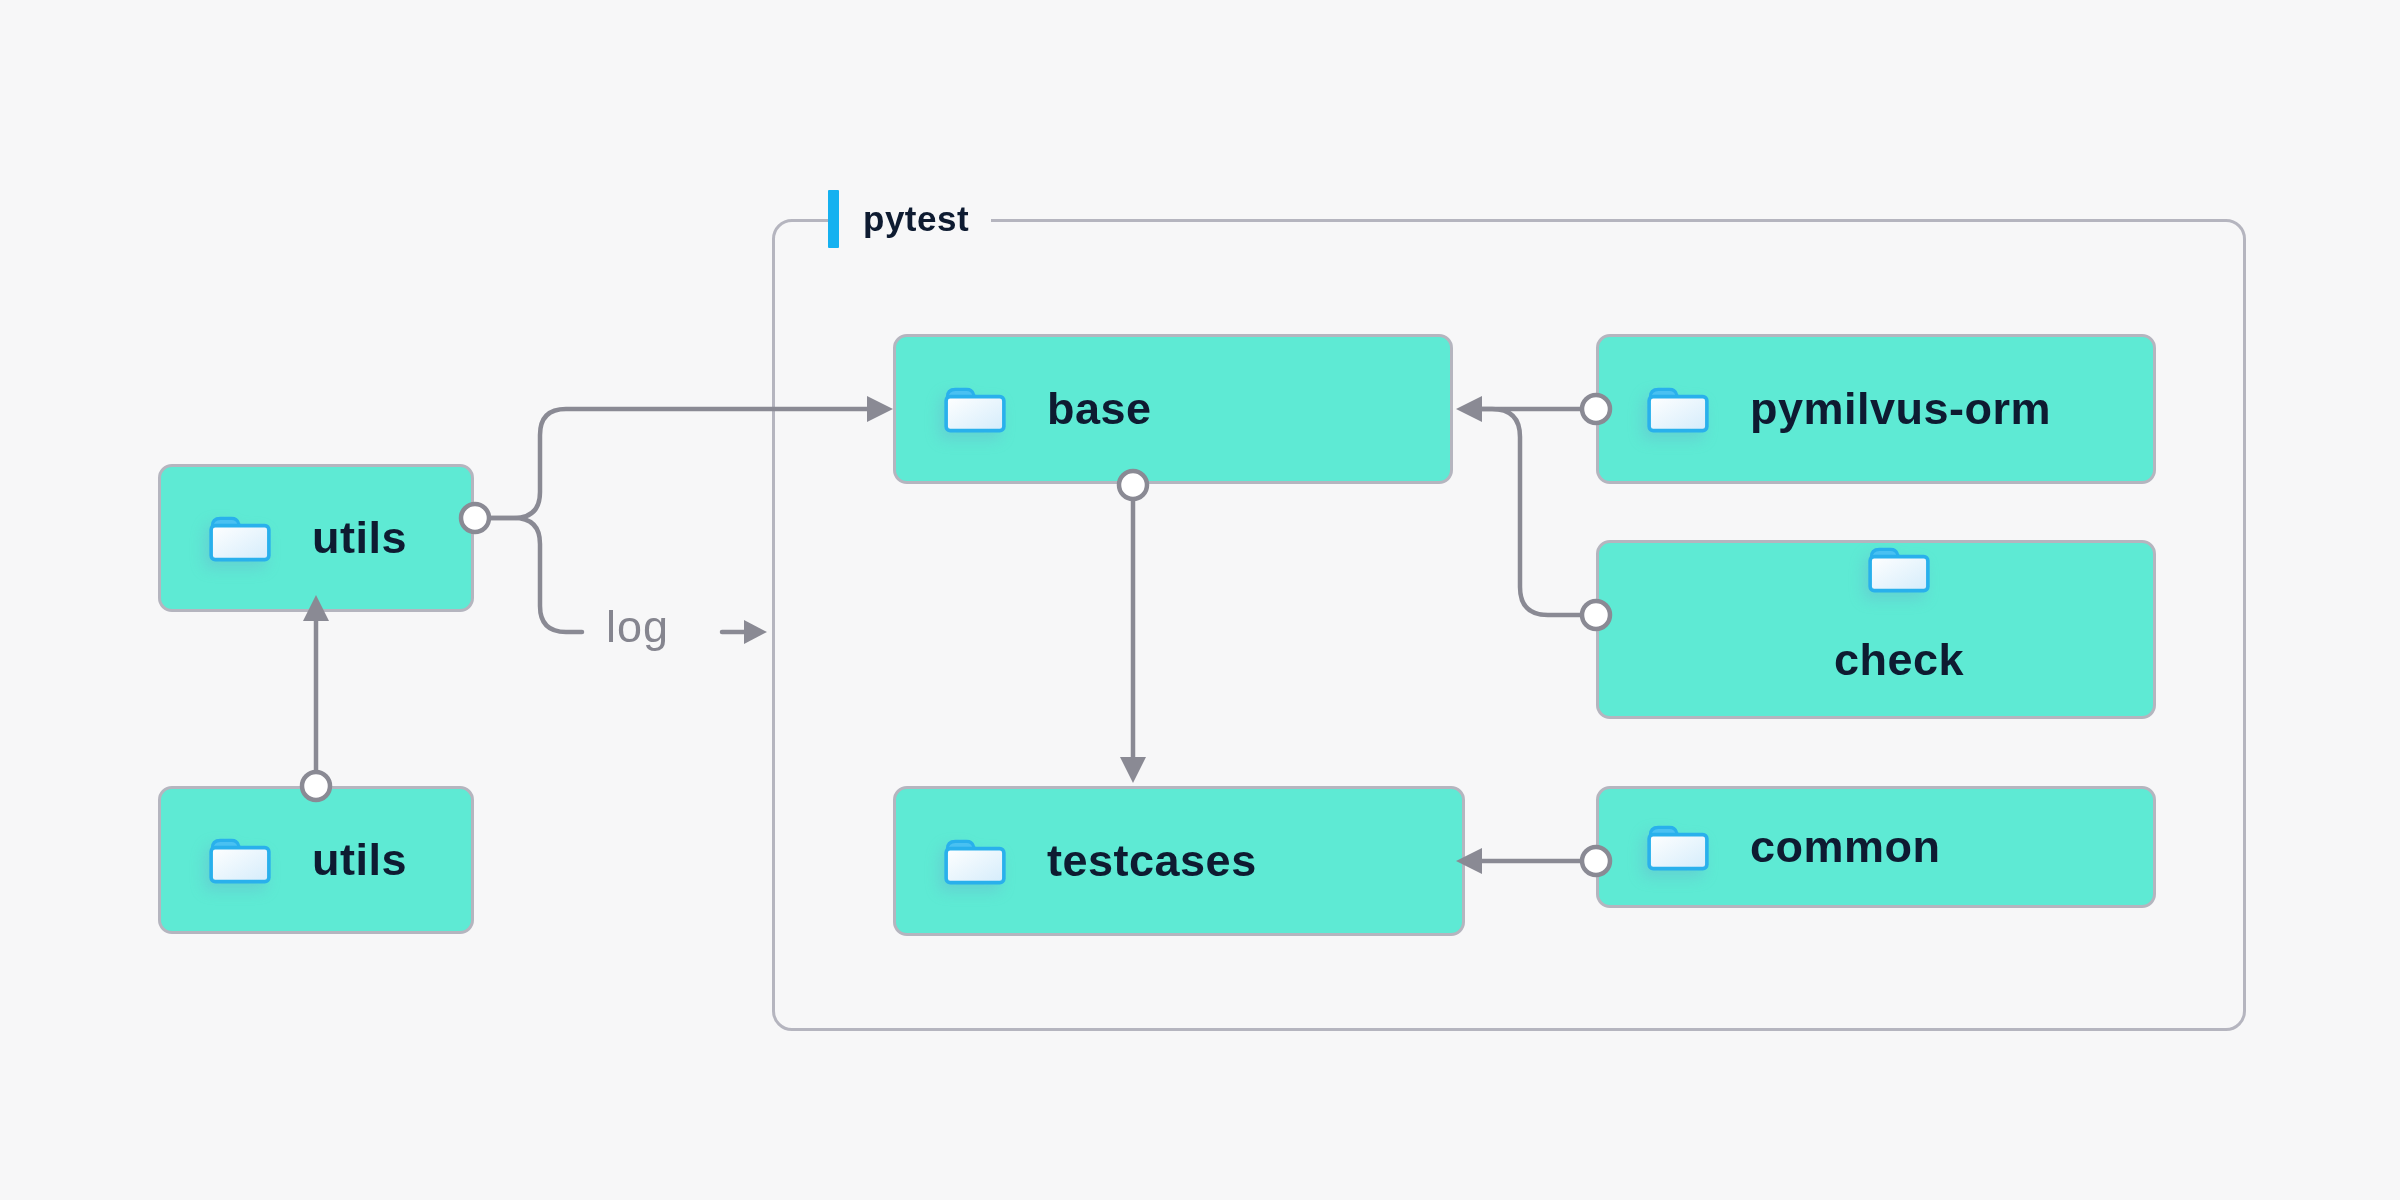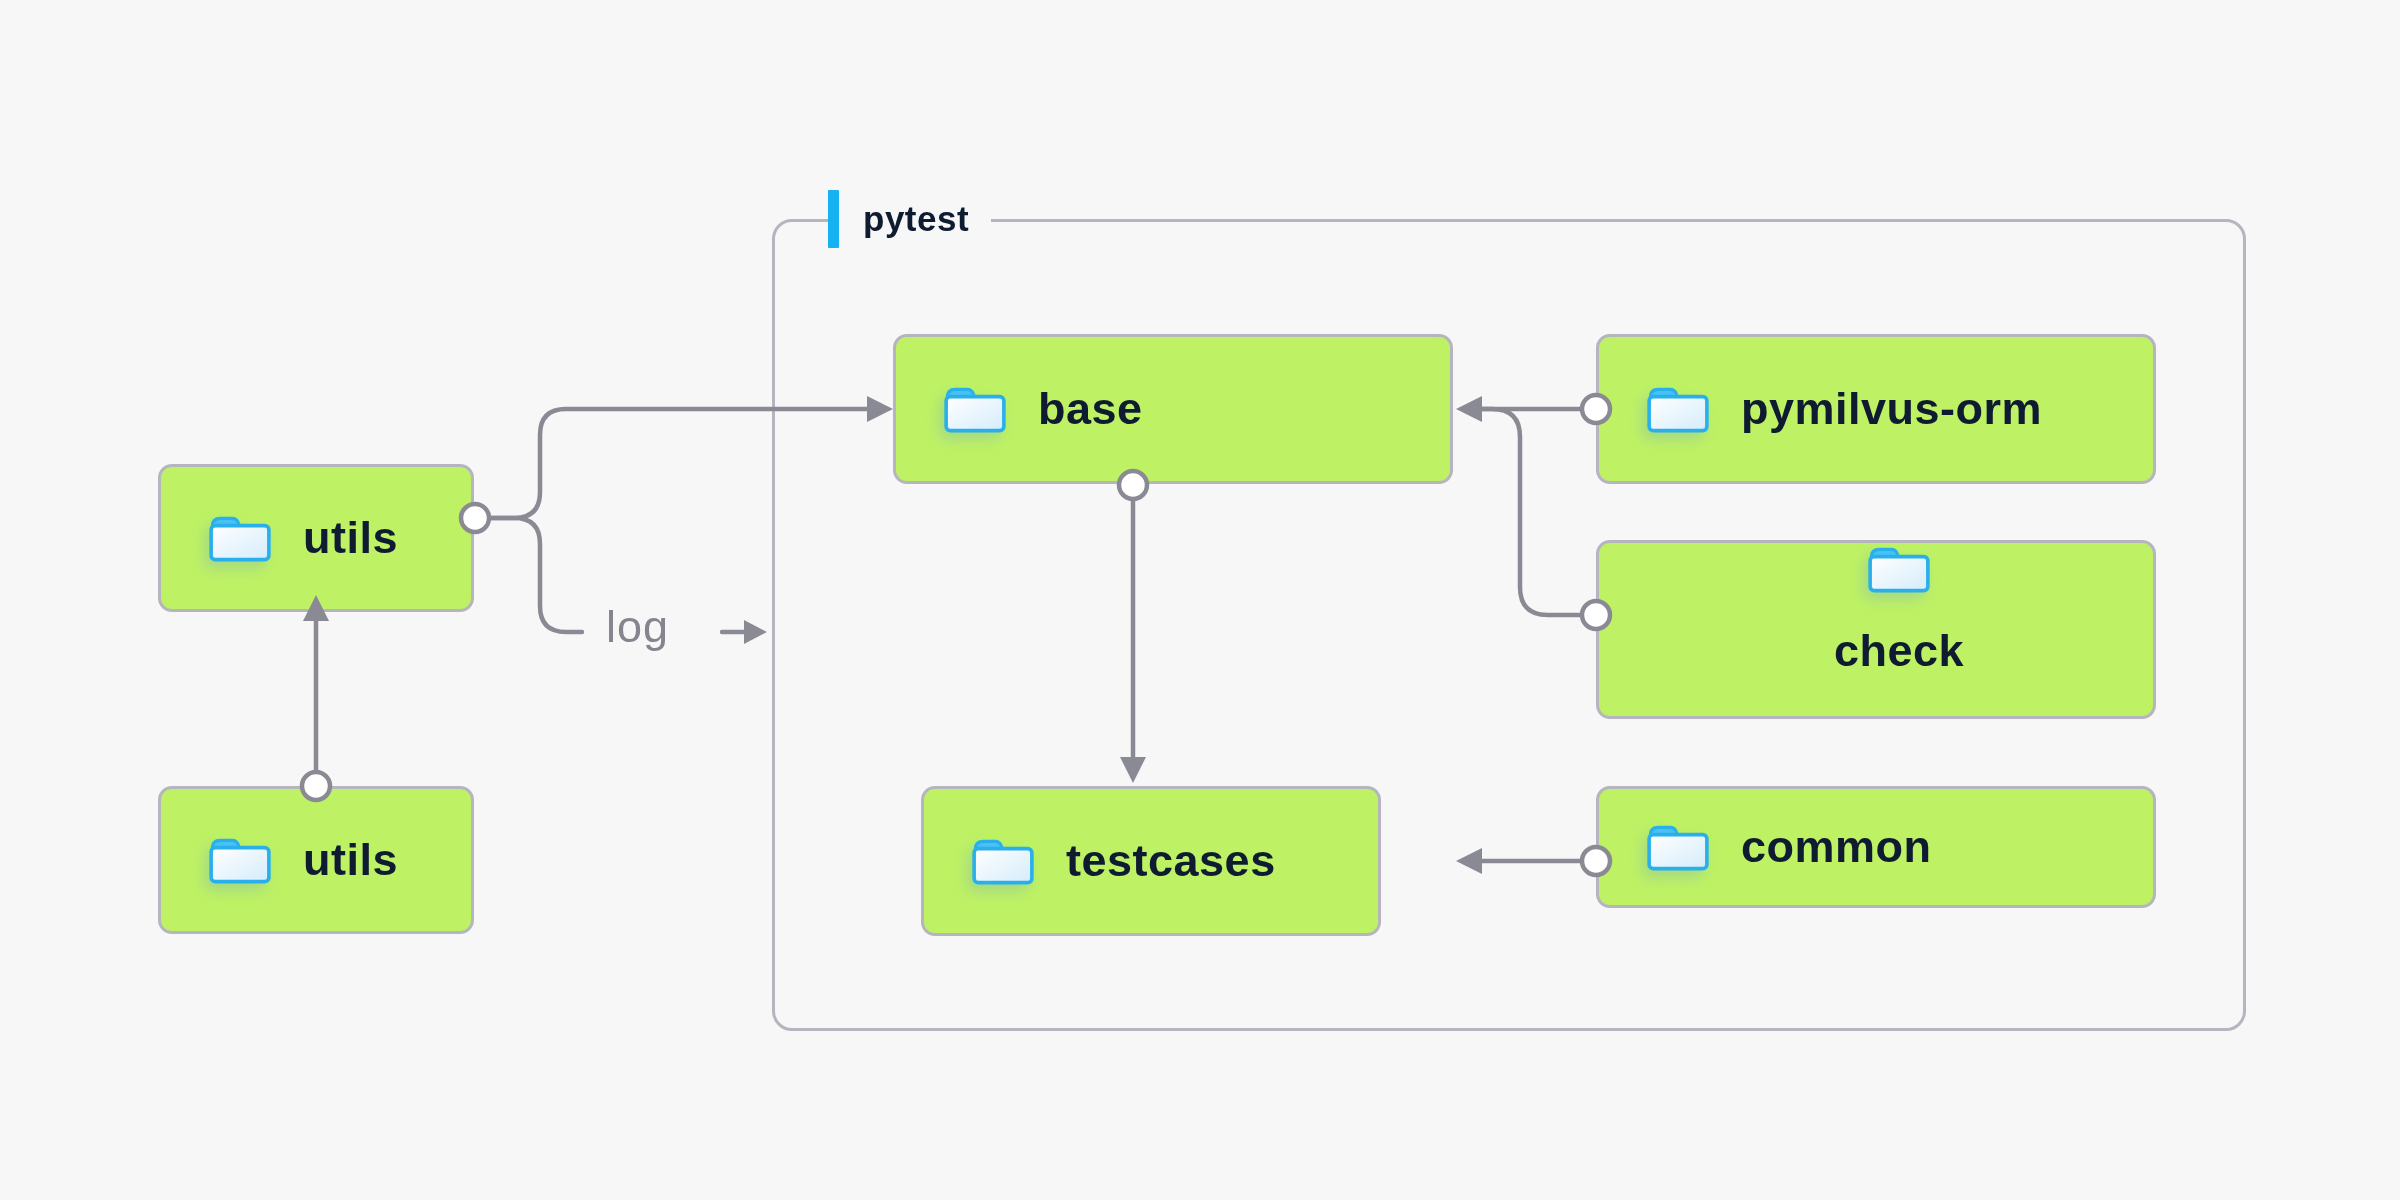--- a/index.html
+++ b/index.html
@@ -24,39 +24,39 @@
   }
   .group-label .bar{
     width:11px;height:58px;background:#15b1f0;margin-right:24px;border-radius:1px;
   }
   .group-label .title{
     font-size:35px;font-weight:700;color:#0e1b31;letter-spacing:0.5px;
   }
 
   
   .node{
-    position:absolute;background:#bef264;
+    position:absolute;background:#5eead4;
     border:3px solid #b5b5bf;border-radius:14px;box-sizing:border-box;
-    display:flex;align-items:center;gap:30px;padding-left:46px;
+    display:flex;align-items:center;gap:39px;padding-left:46px;
   }
   .node .node-label{
     font-size:45px;font-weight:700;color:#0e1b31;letter-spacing:0.5px;
     white-space:nowrap;
   }
   .folder{
     width:66px;height:52px;flex:0 0 auto;
     filter:drop-shadow(-5px 7px 7px rgba(110,160,205,0.30));
   }
 
   #n-utils    {left:158px;top:464px;width:316px;height:148px;}
   #n-config   {left:158px;top:786px;width:316px;height:148px;}
   #n-base     {left:893px;top:334px;width:560px;height:150px;}
   #n-pymilvus {left:1596px;top:334px;width:560px;height:150px;}
   #n-check    {left:1596px;top:540px;width:560px;height:179px;flex-direction:column;}
-  #n-testcases{left:893px;top:786px;width:460px;height:150px;margin-left:28px;}
+  #n-testcases{left:893px;top:786px;width:572px;height:150px;}
   #n-common   {left:1596px;top:786px;width:560px;height:122px;}
 
   
   .connectors{
     position:absolute;left:0;top:0;width:2400px;height:1200px;
     pointer-events:none;
   }
   .edge{stroke:#8a8a94;stroke-width:4.5;fill:none;stroke-linecap:round;}
   .head{fill:#8a8a94;stroke:none;}
   .port{fill:#ffffff;stroke:#8a8a94;stroke-width:4.5;}

